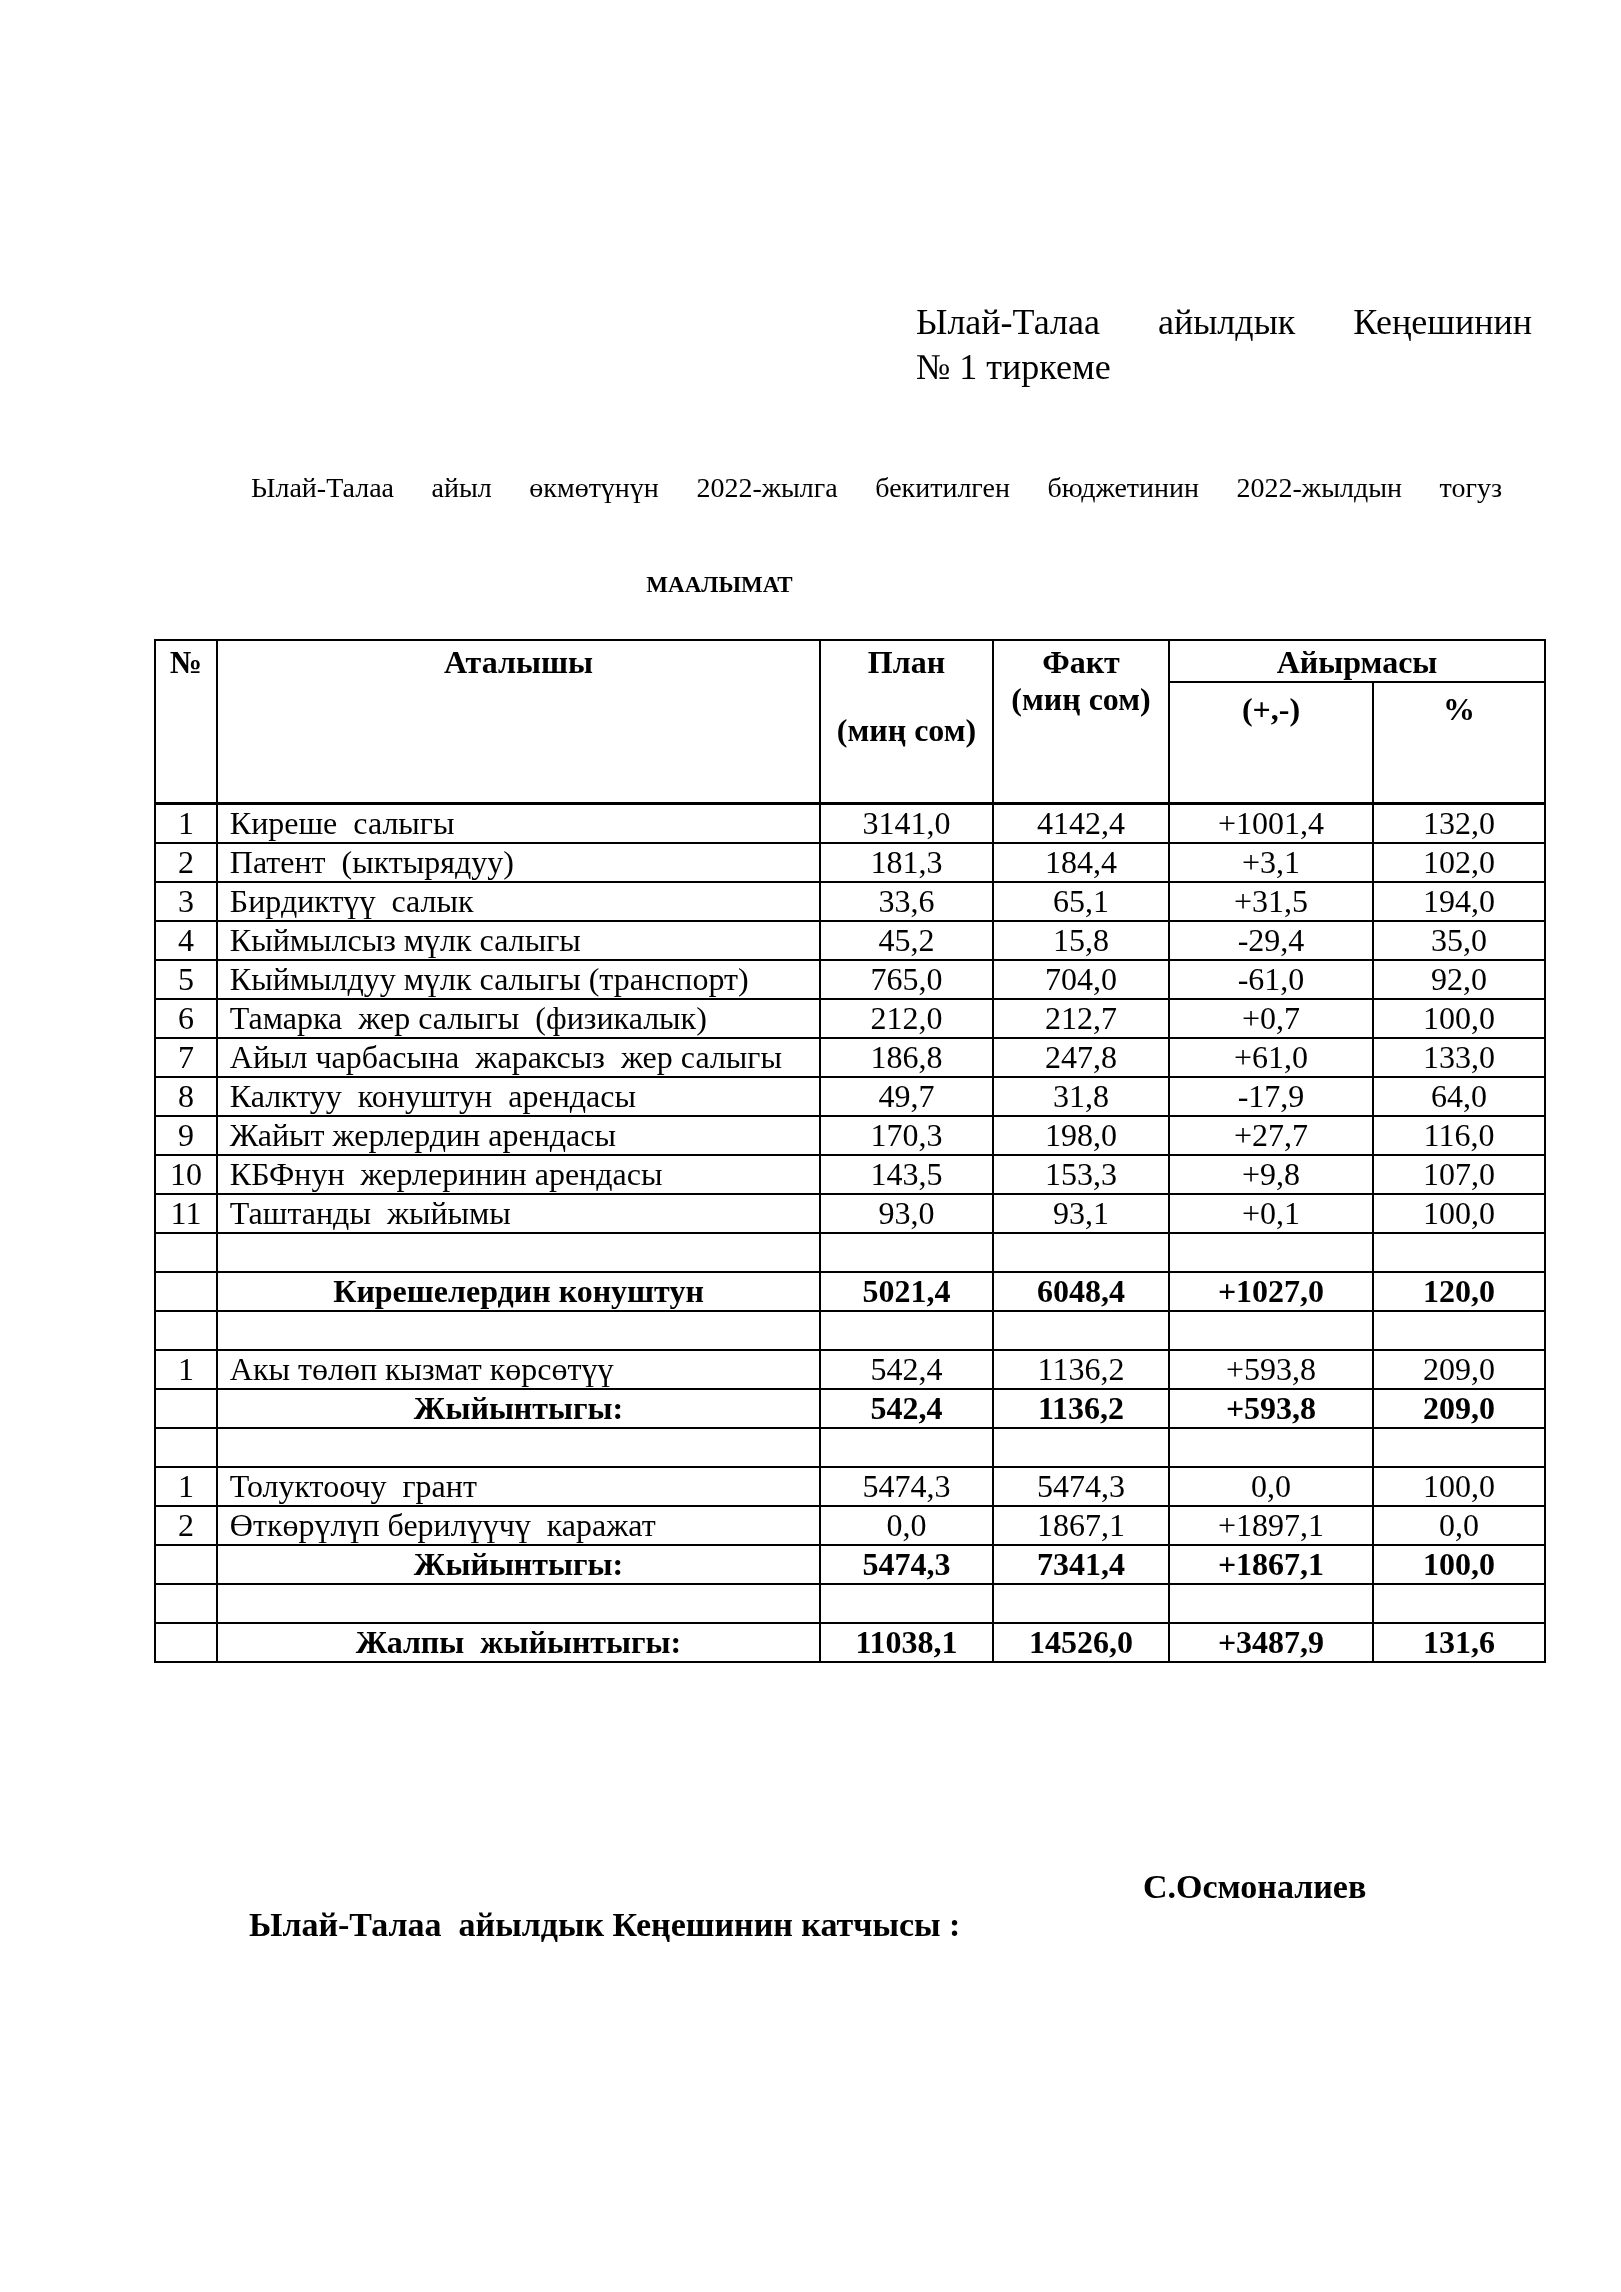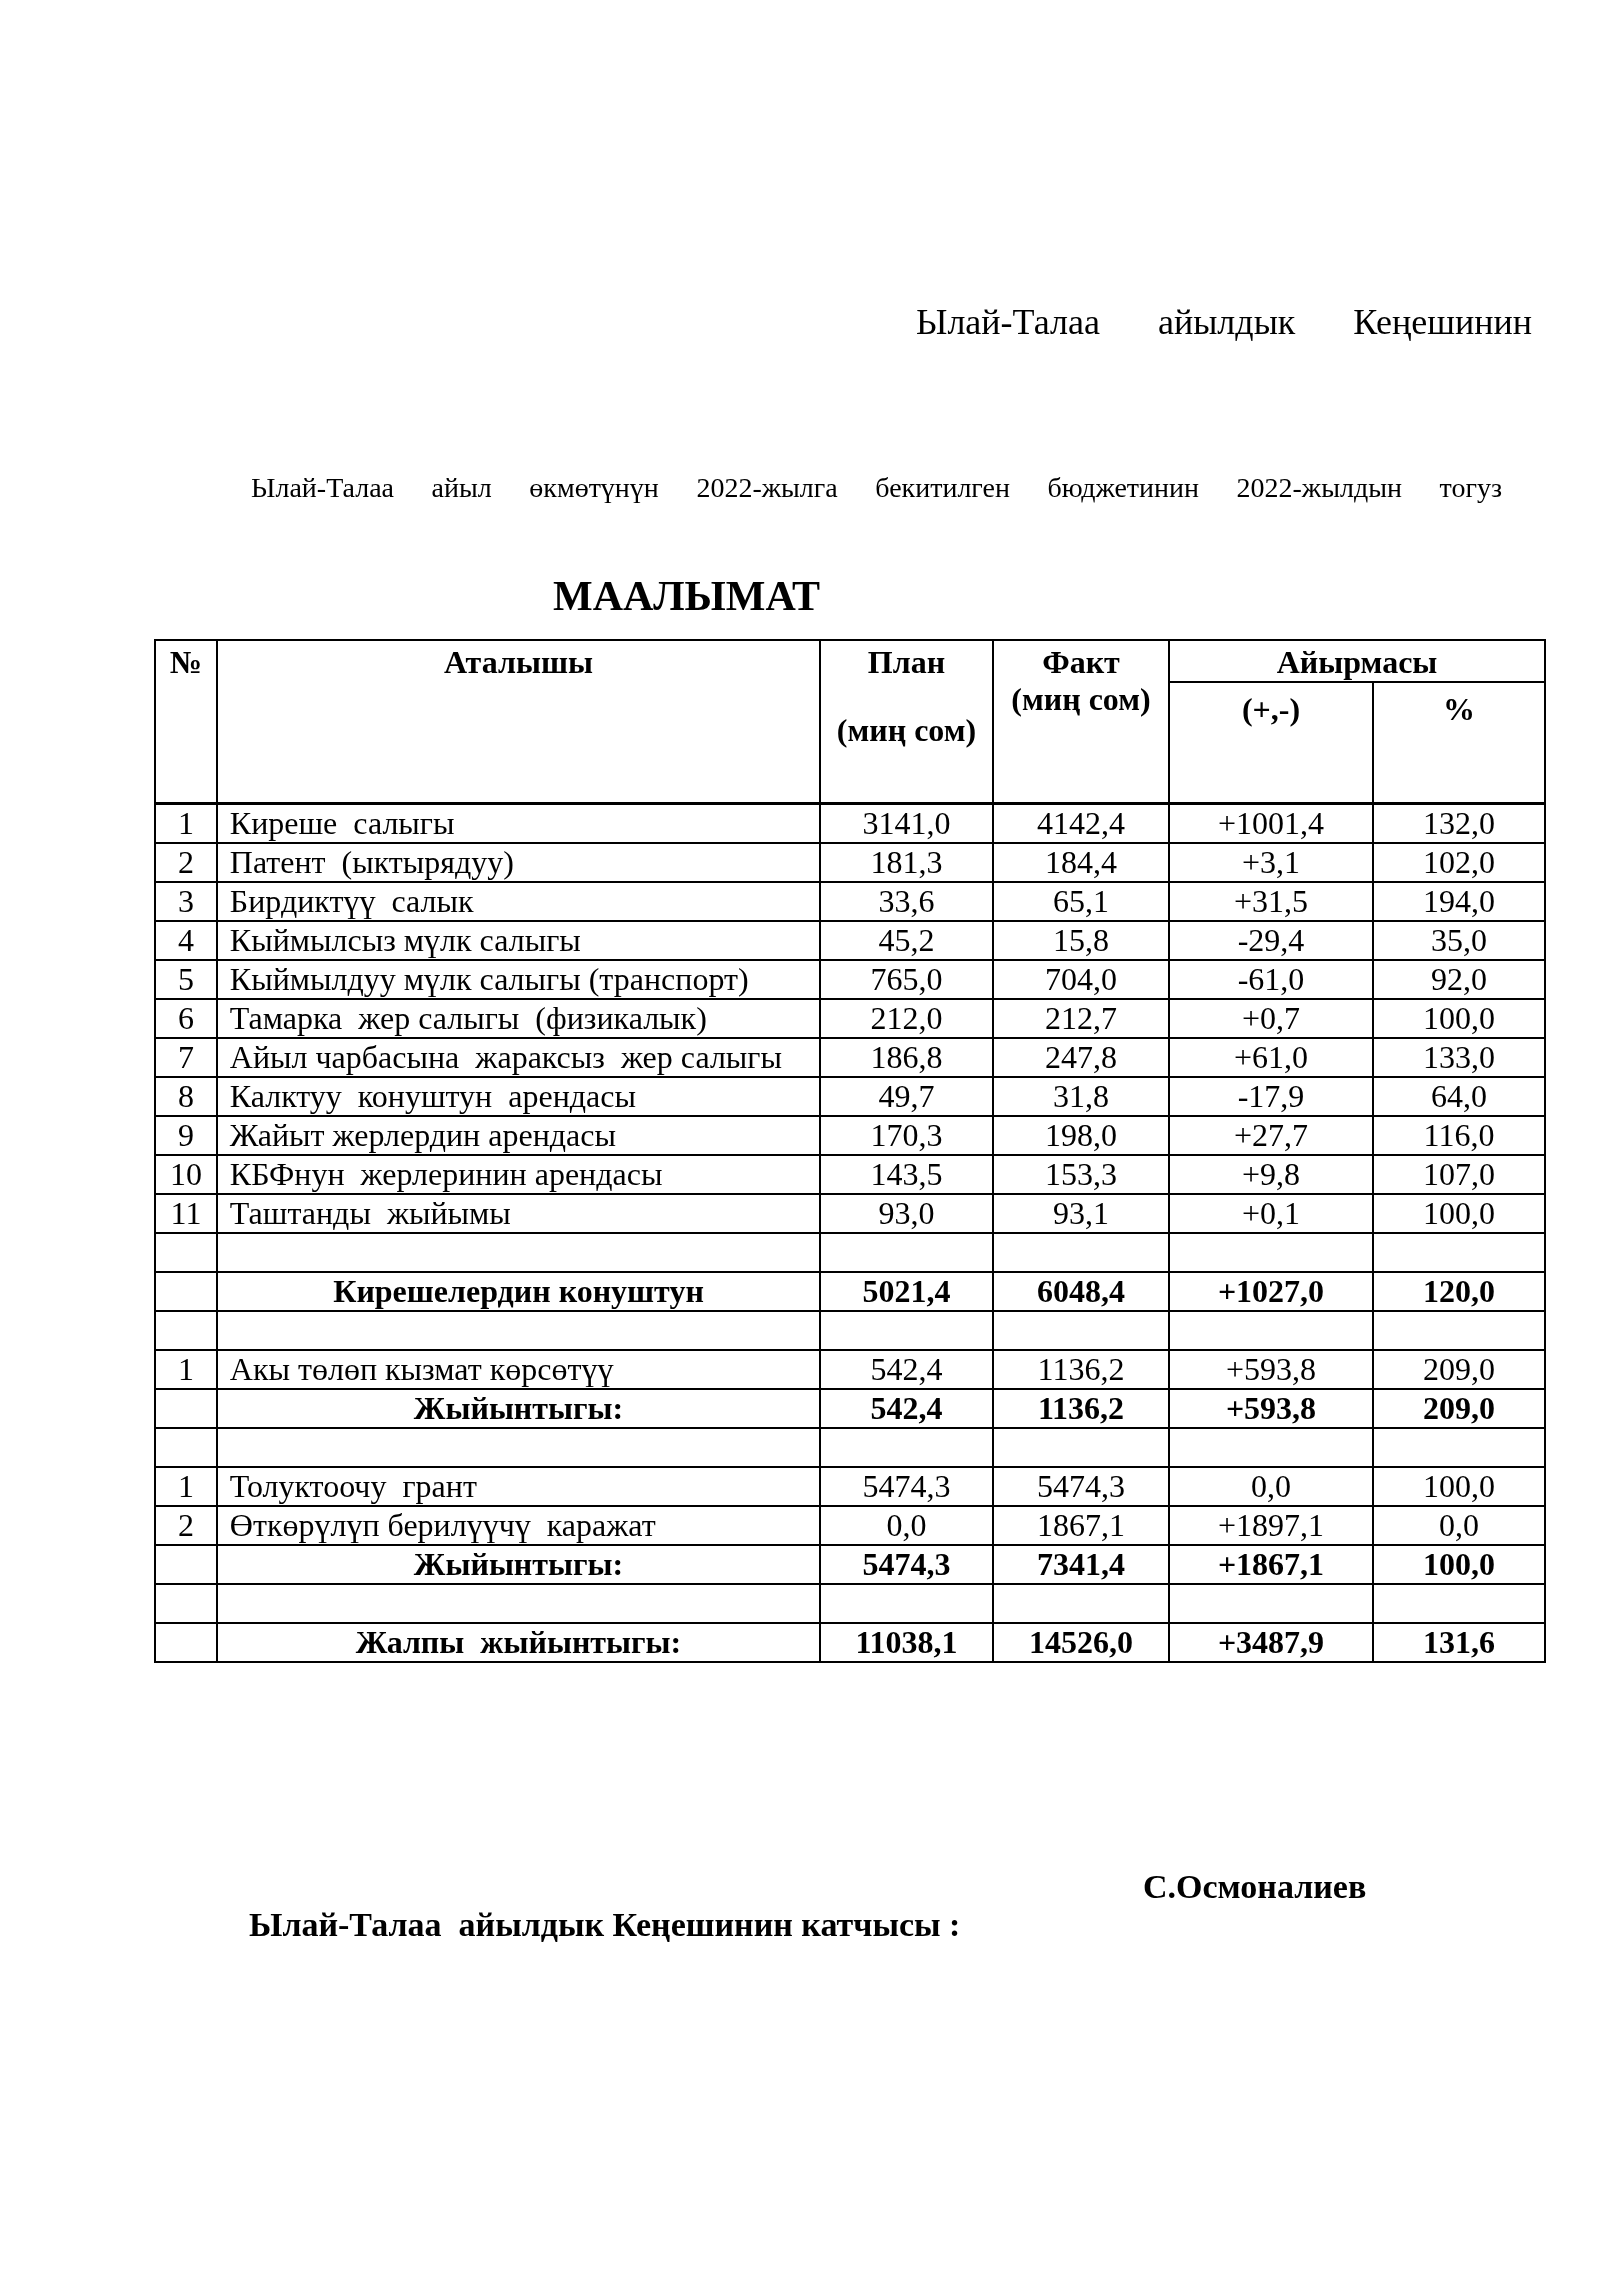--- a/index.html
+++ b/index.html
@@ -17,22 +17,22 @@
   }
   .corner .just { text-align:justify; text-align-last:justify; }
   
   .intro {
     position:absolute; left:251px; top:464px; width:1251px;
     font-size:28px; line-height:47px;
   }
   .intro .just { text-align:justify; text-align-last:justify; }
   
   .doc-title {
-    position:absolute; left:553px; top:572px; width:211px;
-    text-align:center; font-weight:bold; font-size:42px;
+    position:absolute; left:614px; top:572px; width:211px;
+    text-align:center; font-weight:bold; font-size:23px;
   }
   
   table.main {
     position:absolute; left:154px; top:639px; width:1390px;
     border-collapse:collapse; table-layout:fixed;
     font-size:32px; border:2.9px solid #000;
   }
   table.main th, table.main td { border:2px solid #000; }
   thead th {
     font-weight:bold; text-align:center; vertical-align:top;
@@ -58,20 +58,21 @@
     position:absolute; left:232px; top:1868px; width:1274px;
     font-weight:bold; font-size:34px; white-space:pre;
   }
   .sig-name { position:absolute; left:911px; top:0; }
 </style>
 </head>
 <body>
 
 <div class="corner">
   <div class="just">Ылай-Талаа айылдык Кеңешинин</div>
+  <div>№ 1 тиркеме</div>
 </div>
 
 <div class="intro">
   <div class="just">Ылай-Талаа айыл өкмөтүнүн 2022-жылга бекитилген бюджетинин 2022-жылдын тогуз</div>
 </div>
 
 <div class="doc-title">МААЛЫМАТ</div>
 
 <table class="main">
   <colgroup>

